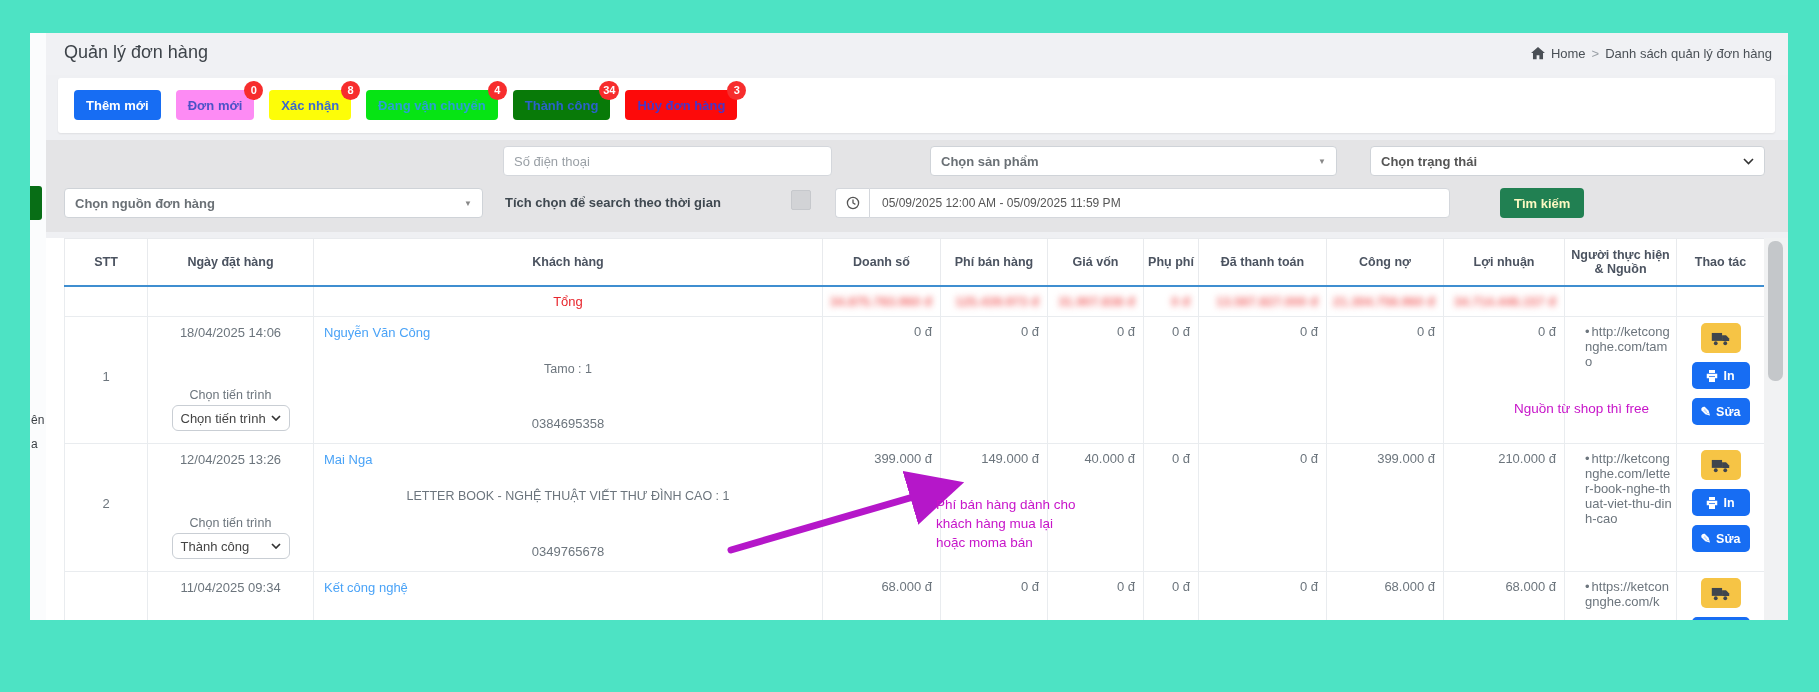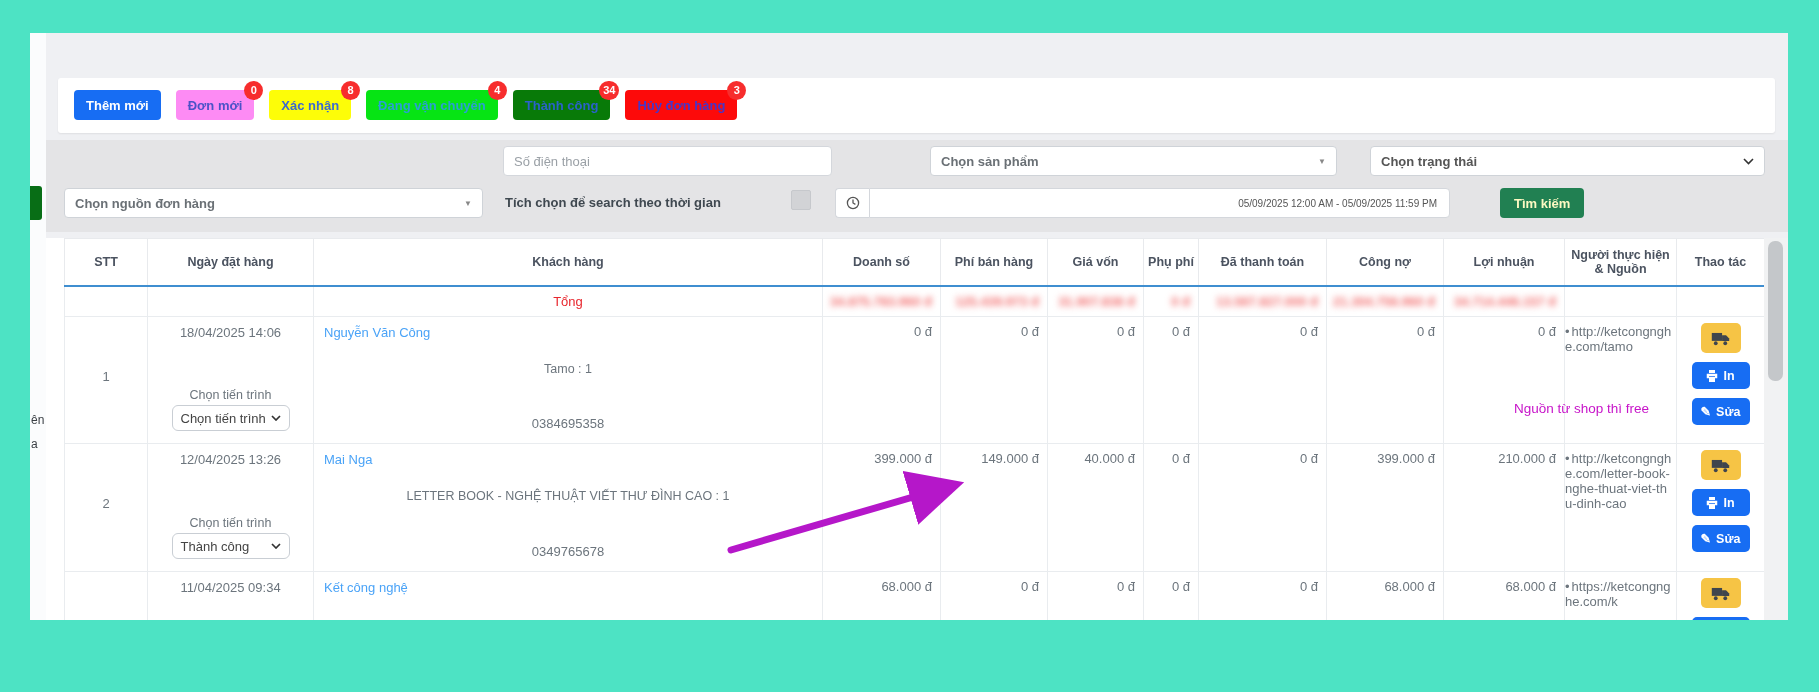--- a/index.html
+++ b/index.html
@@ -43,21 +43,21 @@
   .fi-phone  { left: 457px; top: 6px;  width: 329px; }
   .sel2 { position: absolute; height: 30px; background: #fff; border: 1px solid #cfd3d8; border-radius: 4px; display: flex; align-items: center; justify-content: space-between; padding: 0 10px; font-size: 13px; color: #6a7075; cursor: pointer; font-weight: bold; }
   .s-product { left: 884px;  top: 6px; width: 407px; }
   .s-status  { left: 1324px; top: 6px; width: 395px; color: #555; }
   .s-source  { left: 18px;   top: 48px; width: 419px; }
   .sel2-arrow { font-size: 8px; color: #888; }
   .time-label { position: absolute; left: 459px; top: 55px; font-size: 13px; font-weight: bold; color: #3f4850; }
   .time-check { position: absolute; left: 745px; top: 50px; width: 20px; height: 20px; background: #d2d3d6; border: 1px solid #c6c8cc; border-radius: 2px; cursor: pointer; }
   .date-group { position: absolute; left: 789px; top: 48px; width: 615px; height: 30px; display: flex; }
   .date-addon { width: 34px; background: #fff; border: 1px solid #d4d7dc; border-right: none; border-radius: 4px 0 0 4px; display: flex; align-items: center; justify-content: center; color: #555; font-size: 14px; }
-  .date-input { flex: 1; border: 1px solid #d4d7dc; border-radius: 0 4px 4px 0; font-family: "Liberation Sans", sans-serif; font-size: 10px; color: #555; padding: 0 12px; text-align: right; }
+  .date-input { flex: 1; border: 1px solid #d4d7dc; border-radius: 0 4px 4px 0; font-family: "Liberation Sans", sans-serif; font-size: 12px; color: #555; padding: 0 12px; }
   .search-btn { position: absolute; left: 1454px; top: 48px; height: 30px; padding: 0 14px; background: #218052; color: #fef9c3; border: none; border-radius: 4px; font-family: "Liberation Sans", sans-serif; font-size: 13px; font-weight: bold; cursor: pointer; }
 
   
   .table-card { position: absolute; left: 0; top: 205px; width: 1742px; height: 382px; background: #fff; }
   table.orders { position: absolute; left: 18px; top: 0; width: 1700px; border-collapse: collapse; table-layout: fixed; }
   table.orders col.c-stt{width:83px} col.c-date{width:166px} col.c-cust{width:509px}
   col.c-ds{width:118px} col.c-pbh{width:107px} col.c-gv{width:96px} col.c-pp{width:55px}
   col.c-dtt{width:128px} col.c-cn{width:117px} col.c-ln{width:121px} col.c-ng{width:112px} col.c-tt{width:88px}
   table.orders th { height: 47px; font-size: 12.5px; font-weight: bold; color: #4b5360; text-align: center; background: #fff; border: 1px solid #e8eaed; border-bottom: 2px solid #3f8ed0; padding: 2px 4px; }
   table.orders td { border: 1px solid #e9ecef; vertical-align: top; font-size: 13px; color: #6c757d; }
@@ -70,21 +70,21 @@
   .r3 .stt-cell { padding-top: 10px; }
   .date-cell { display: flex; flex-direction: column; align-items: center; height: 100%; padding: 8px 4px 12px; }
   .order-date { font-size: 13px; color: #6c757d; }
   .progress-wrap { margin-top: auto; display: flex; flex-direction: column; align-items: center; gap: 3px; }
   .progress-label { font-size: 12.5px; color: #6c757d; }
   .progress-select { width: 118px; height: 26px; background: #fff; border: 1px solid #c9ced4; border-radius: 6px; display: flex; align-items: center; justify-content: space-between; padding: 0 8px; font-size: 13px; color: #444; cursor: pointer; }
   .cust-cell { display: flex; flex-direction: column; height: 100%; padding: 8px 10px 12px; }
   .cust-link { color: #4aa3f7; font-size: 13px; text-decoration: none; align-self: flex-start; cursor: pointer; }
   .cust-product { text-align: center; margin-top: 22px; font-size: 12.5px; color: #6c757d; }
   .cust-phone { text-align: center; margin-top: auto; font-size: 13px; color: #6c757d; }
-  .src-cell { padding: 7px 4px 0 0; font-size: 11px; line-height: 15px; color: #6b7280; word-break: break-all; }
+  .src-cell { padding: 7px 4px 0 20px; font-size: 11px; line-height: 15px; color: #6b7280; word-break: break-all; }
   .src-bullet { margin-right: 2px; }
   .act-cell { padding: 6px 0 0; }
   .act-stack { display: flex; flex-direction: column; align-items: center; gap: 9px; }
   .act-truck { width: 40px; height: 30px; background: #f6c445; border: none; border-radius: 5px; cursor: pointer; display: flex; align-items: center; justify-content: center; }
   .act-blue { height: 27px; min-width: 58px; background: #176df3; color: #fff; border: none; border-radius: 5px; font-family: "Liberation Sans", sans-serif; font-size: 12.5px; font-weight: bold; cursor: pointer; display: flex; align-items: center; justify-content: center; gap: 5px; }
 
   
   .vscroll { position: absolute; left: 1718px; top: 0; width: 24px; height: 382px; background: #f1f2f3; }
   .vthumb { position: absolute; left: 4px; top: 3px; width: 15px; height: 140px; background: #c4c7ca; border-radius: 7px; cursor: pointer; }
 
@@ -100,20 +100,33 @@
 <div class="stage">
 
   <div class="left-strip">
     <div class="edge-tab"></div>
     <div class="edge-frag frag1">ên</div>
     <div class="edge-frag frag2">a</div>
   </div>
 
   <div class="window">
 
+    <div class="page-header">
+      <div class="page-title">Quản lý đơn hàng</div>
+      <div class="breadcrumb">
+        <span class="home-ico">
+          <svg width="14" height="13" viewBox="0 0 16 15">
+              <path fill="#4a4f55" d="M8 0L0 7h2.2v7h4.2v-4.4h3.2V14h4.2V7H16z"></path>
+            </svg>
+        </span>
+        <span>Home</span>
+        <span class="bc-sep">&gt;</span>
+        <span>Danh sách quản lý đơn hàng</span>
+      </div>
+    </div>
 
     <div class="btn-card">
       <div class="btn-row">
         <button class="stbtn b-new">Thêm mới</button>
         <button class="stbtn b-don">
           <span>Đơn mới</span>
           <span class="badge">0</span>
         </button>
         <button class="stbtn b-xac">
           <span>Xác nhận</span>
@@ -369,20 +382,25 @@
           </tr>
         </tbody>
       </table>
 
       <div class="vscroll">
         <div class="vthumb"></div>
       </div>
     </div>
 
     <div class="note-magenta note1">Nguồn từ shop thì free</div>
+    <div class="note-magenta note2">
+      <div>Phí bán hàng dành cho</div>
+      <div>khách hàng mua lại</div>
+      <div>hoặc moma bán</div>
+    </div>
     <svg class="arrow-svg">
       <defs>
         <marker id="ah" markerWidth="8" markerHeight="8" refX="5" refY="4" orient="auto">
           <path d="M0,0 L8,4 L0,8 z" fill="#b517c9"></path>
         </marker>
       </defs>
       <line x1="685" y1="517" x2="898" y2="455" stroke="#b517c9" stroke-width="7" stroke-linecap="round" marker-end="url(#ah)"></line>
     </svg>
 
   </div>

